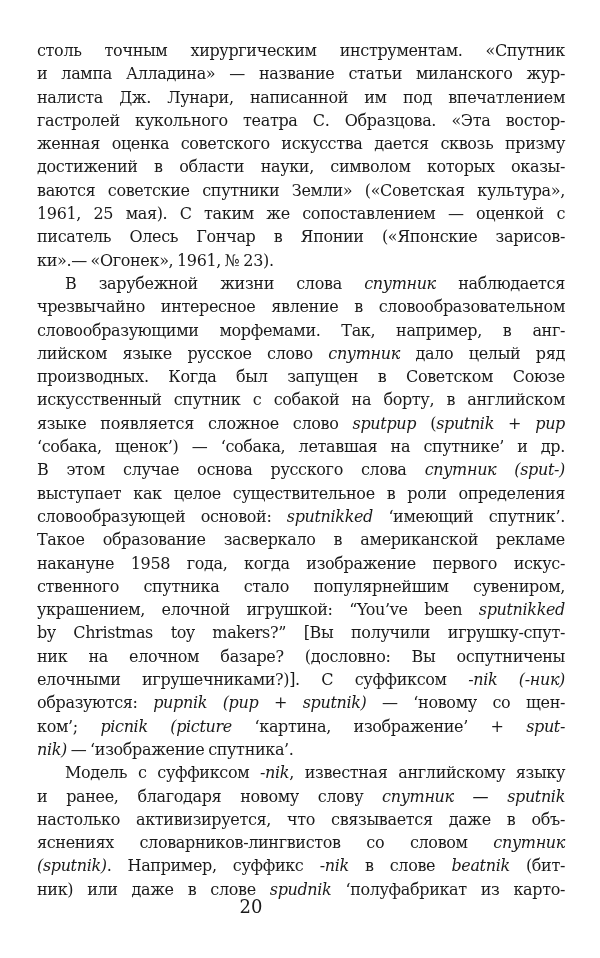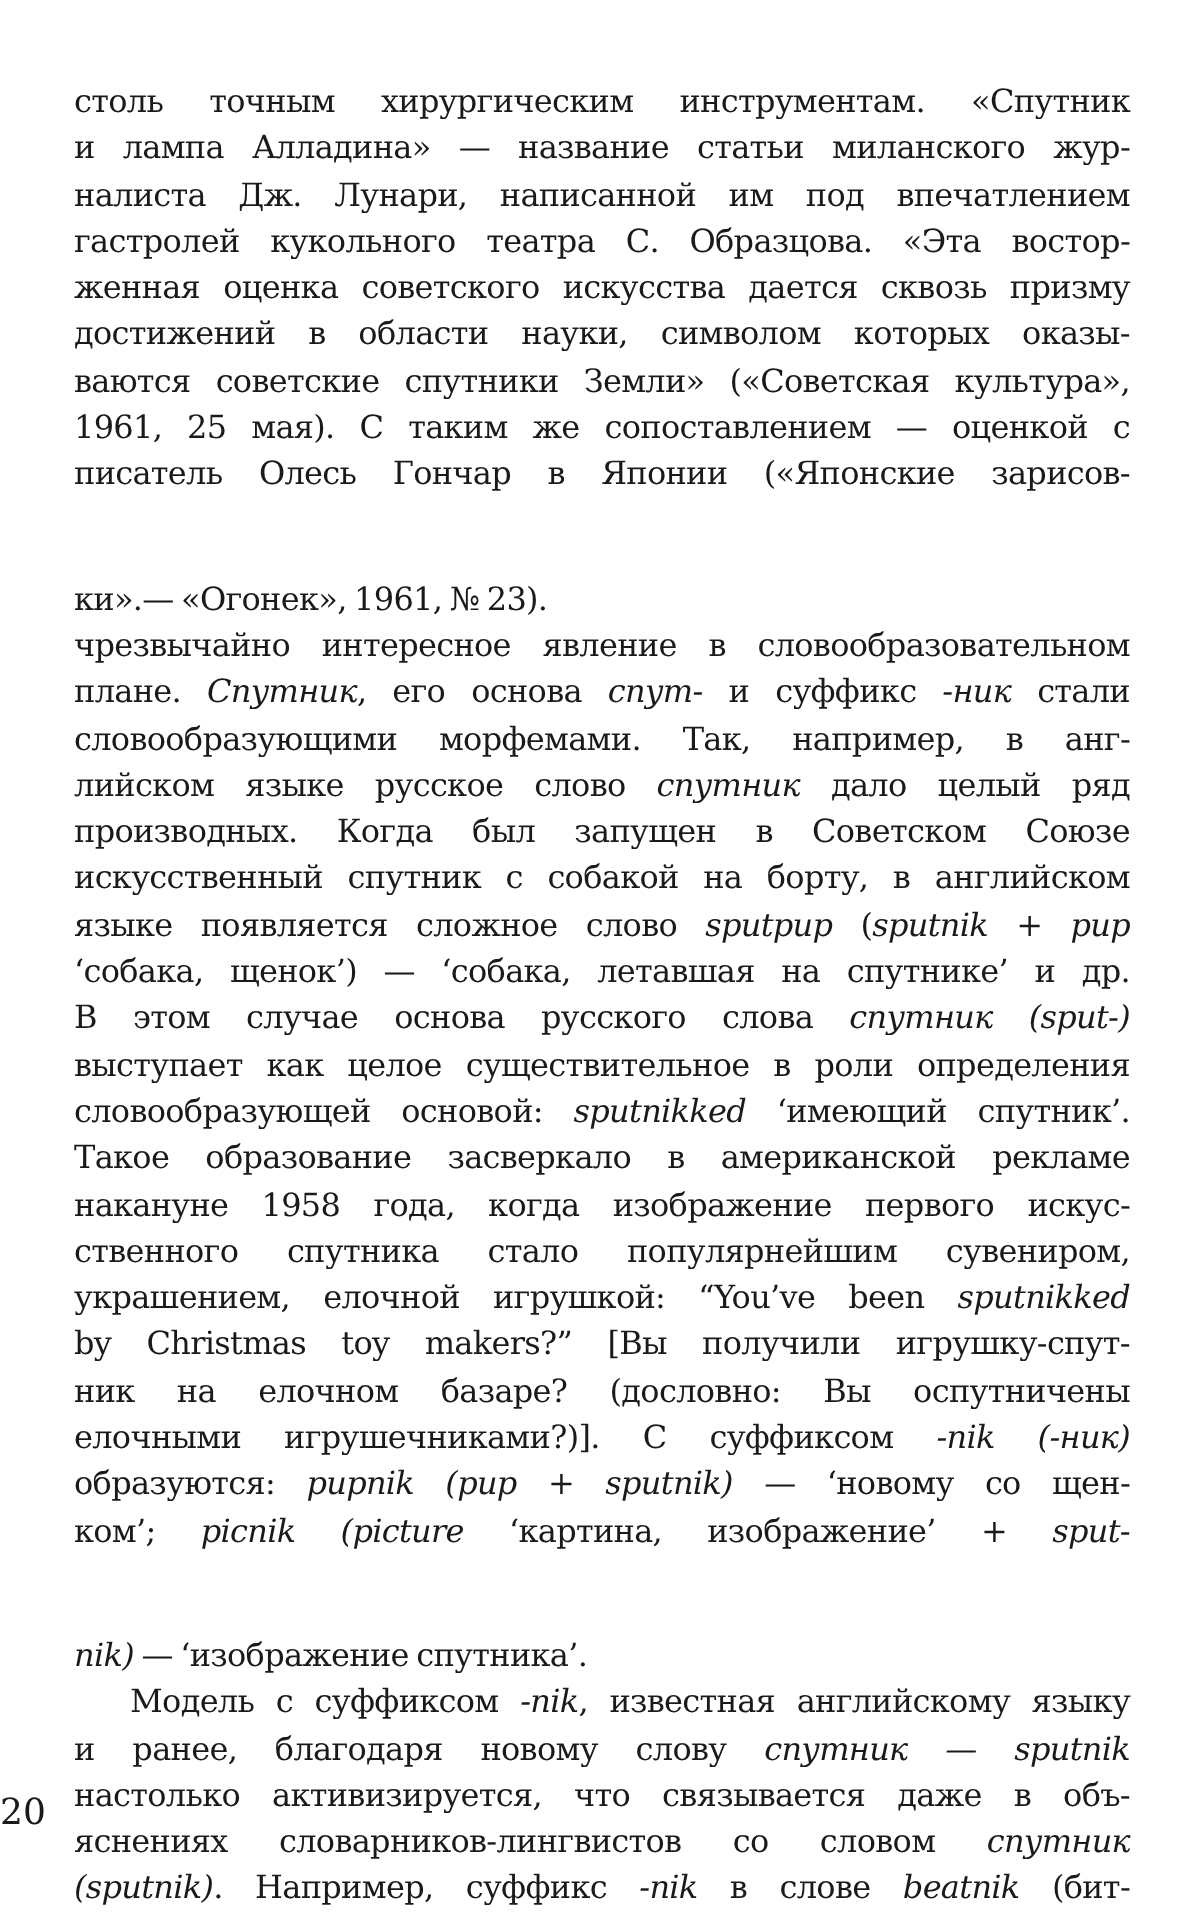--- a/index.html
+++ b/index.html
@@ -1,43 +1,43 @@
 <!DOCTYPE html>
 <html><head>
 <meta charset="utf-8">
 <style>
   html, body { margin:0; padding:0; background:#ffffff; }
   body { width:600px; height:958px; position:relative; overflow:hidden; font-family:"DejaVu Serif", "Liberation Serif", serif; color:#1a1a1a; }
   .page { position:absolute; left:37px; top:39px; width:528px; }
   .line { height:23.3px; line-height:23.3px; font-size:16px; white-space:nowrap; text-align:justify; text-align-last:justify; letter-spacing:-0.35px; word-spacing:-1px; }
-  .line.last { text-align-last:left;margin-top:39px; }
+  .line.last { text-align-last:left; }
   .line.indent { padding-left:28px; }
   .it { font-style:italic; font-family:"DejaVu Serif", "Liberation Serif", serif; }
   .spaced { letter-spacing:4px; }
-  .pagenum { position:absolute; left:0; width:502px; top:896px; font-size:18px; font-family:"DejaVu Serif", "Liberation Serif", serif; }
+  .pagenum { position:absolute; left:0; width:502px; top:896px; text-align:center; font-size:18px; font-family:"DejaVu Serif", "Liberation Serif", serif; }
 </style>
 </head>
 <body>
 
 <div class="page" id="page">
     <div>
       <div class="line"><span>столь точным хирургическим инструментам. «Спутник</span></div>
       <div class="line"><span>и лампа Алладина» — название статьи миланского жур-</span></div>
       <div class="line"><span>налиста Дж. Лунари, написанной им под впечатлением</span></div>
       <div class="line"><span>гастролей кукольного театра С. Образцова. «Эта востор-</span></div>
       <div class="line"><span>женная оценка советского искусства дается сквозь призму</span></div>
       <div class="line"><span>достижений в области науки, символом которых оказы-</span></div>
       <div class="line"><span>ваются советские спутники Земли» («Советская культура»,</span></div>
       <div class="line"><span>1961, 25 мая). С таким же сопоставлением — оценкой с</span></div>
       <div class="line"><span>писатель Олесь Гончар в Японии («Японские зарисов-</span></div>
       <div class="line last"><span>ки».— «Огонек», 1961, № 23).</span></div>
     </div>
     <div>
+      <div class="line indent"><span>В зарубежной жизни слова </span><span class="it">спутник</span><span> наблюдается</span></div>
       <div class="line"><span>чрезвычайно интересное явление в словообразовательном</span></div>
-      <div class="line"><span>плане. </span><span class="it">Спутник</span><span>, его основа </span><span class="it">спут-</span><span> и суффикс </span><span class="it">-ник</span><span> стали</span></div>
       <div class="line"><span>словообразующими морфемами. Так, например, в анг-</span></div>
       <div class="line"><span>лийском языке русское слово </span><span class="it">спутник</span><span> дало целый ряд</span></div>
       <div class="line"><span>производных. Когда был запущен в Советском Союзе</span></div>
       <div class="line"><span>искусственный спутник с собакой на борту, в английском</span></div>
       <div class="line"><span>языке появляется сложное слово </span><span class="it">sputpup</span><span> (</span><span class="it">sputnik</span><span> + </span><span class="it">pup</span></div>
       <div class="line"><span>‘собака, щенок’) — ‘собака, летавшая на спутнике’ и др.</span></div>
       <div class="line"><span>В этом случае основа русского слова </span><span class="it">спутник (sput-)</span></div>
       <div class="line"><span>выступает как целое существительное в роли определения</span></div>
       <div class="line"><span>словообразующей основой: </span><span class="it">sputnikked</span><span> ‘имеющий спутник’.</span></div>
       <div class="line"><span>Такое образование засверкало в американской рекламе</span></div>

